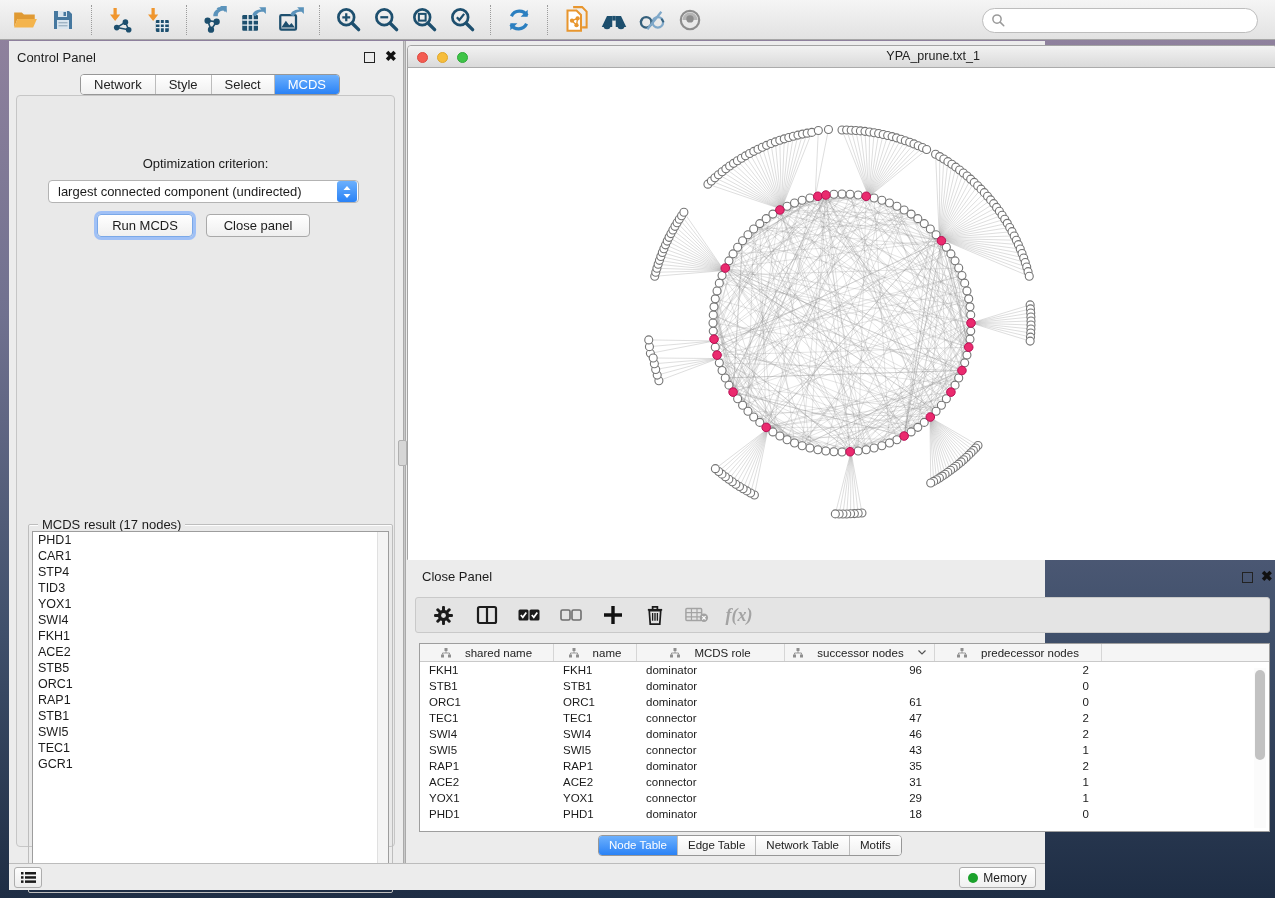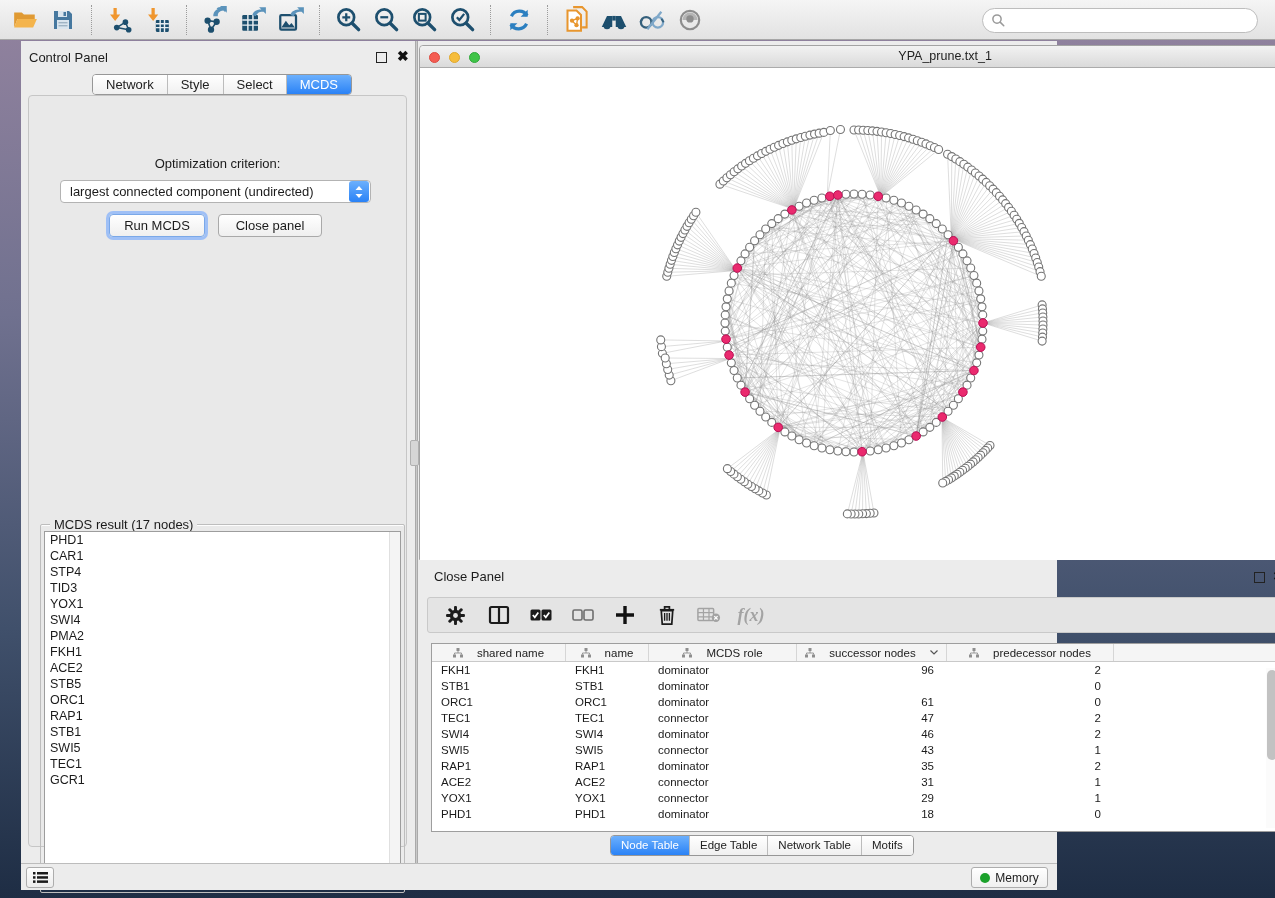--- a/index.html
+++ b/index.html
@@ -11,21 +11,21 @@
   }
   
   .toolbar { position:absolute; left:0; top:0; width:1275px; height:40px;
     background:linear-gradient(#f5f5f5,#e2e2e2); border-bottom:1px solid #a6a6a6;
     display:flex; align-items:center; }
   .tbtn { width:38px; height:34px; display:flex; align-items:center; justify-content:center; flex:0 0 auto; }
   .tsep { width:0; height:30px; border-left:1px dotted #9b9b9b; margin:0 9px; flex:0 0 auto; }
   .search-wrap { position:absolute; right:17px; top:8px; width:276px; height:25px;
     background:#fff; border:1px solid #bdbdbd; border-radius:13px; display:flex; align-items:center; padding-left:8px; }
   
-  .main { position:absolute; left:21px; top:41px; width:1036px; height:849px; background:#ececec; }
+  .main { position:absolute; left:9px; top:41px; width:1036px; height:849px; background:#ececec; }
   .panel-title { font-size:13px; color:#1c1c1c; }
   .mini-float { width:11px; height:11px; border:1.5px solid #222; display:inline-block; }
   .mini-close { font-size:14px; font-weight:bold; color:#111; line-height:11px; }
   
   .cp-title { position:absolute; left:8px; top:9px; }
   .cp-float { position:absolute; left:355px; top:11px; }
   .cp-close { position:absolute; left:376px; top:10px; }
   .segbar { display:flex; border:1px solid #979797; border-radius:4px; overflow:hidden; background:#fff; height:21px; }
   .seg { padding:2px 13px; font-size:13px; background:linear-gradient(#ffffff,#f0f0f0);
     border-right:1px solid #bcbcbc; color:#222; white-space:nowrap; }
@@ -284,21 +284,20 @@
       <div class="groupbox">
         <span class="gtitle">MCDS result (17 nodes)</span>
         <div class="mcds-list" id="mcds-list">
           <div class="mcds-scroll"></div>
         <div class="mcds-item">PHD1</div>
             <div class="mcds-item">CAR1</div>
             <div class="mcds-item">STP4</div>
             <div class="mcds-item">TID3</div>
             <div class="mcds-item">YOX1</div>
             <div class="mcds-item">SWI4</div>
-            <div class="mcds-item">PMA2</div>
             <div class="mcds-item">FKH1</div>
             <div class="mcds-item">ACE2</div>
             <div class="mcds-item">STB5</div>
             <div class="mcds-item">ORC1</div>
             <div class="mcds-item">RAP1</div>
             <div class="mcds-item">STB1</div>
             <div class="mcds-item">SWI5</div>
             <div class="mcds-item">TEC1</div>
             <div class="mcds-item">GCR1</div>
           </div>

